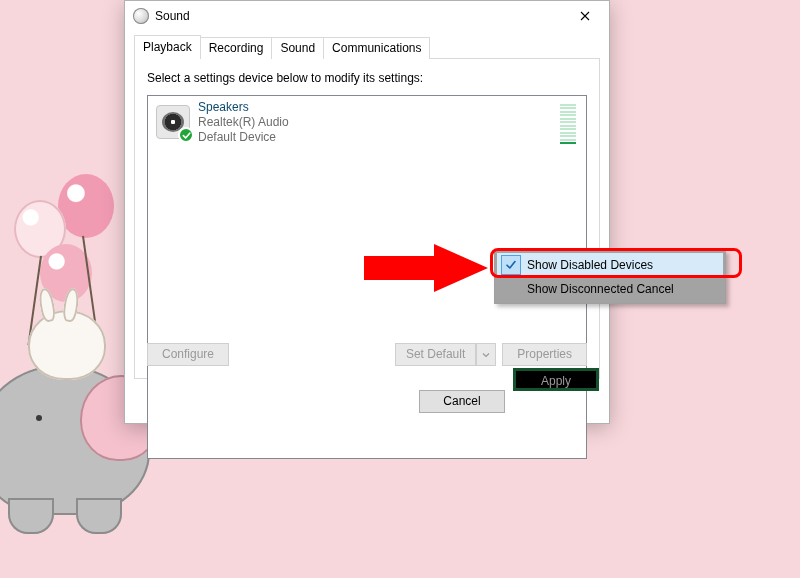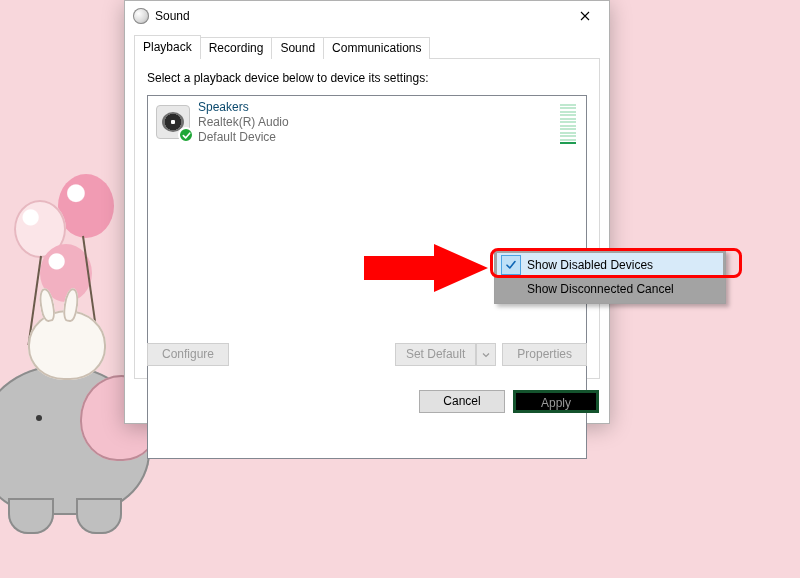--- a/index.html
+++ b/index.html
@@ -293,21 +293,21 @@
   .dlg-btn {
     width: 86px;
     height: 23px;
     font-size: 12px;
     line-height: 21px;
     text-align: center;
     box-sizing: border-box;
     background: #e1e1e1;
   }
   .dlg-btn.ok     { border: 2px solid #0078d7; background: #e1e1e1; line-height: 19px; }
-  .dlg-btn.cancel { border: 1px solid #adadad; }
+  .dlg-btn.cancel { border: 1px solid #adadad; margin-top: 22px; }
   .dlg-btn.apply  { border: 3px solid #14532d; background: #000000; color: #9a9a9a; }
 
   
   .context-menu {
     position: absolute;
     left: 494px;
     top: 250px;
     width: 232px;
     background: #a3a3a3;
     border: 1px solid #a0a0a0;
@@ -397,21 +397,21 @@
   <div class="body-area">
 
     <div class="tabs">
       <div class="tab active">Playback</div>
       <div class="tab">Recording</div>
       <div class="tab">Sound</div>
       <div class="tab">Communications</div>
     </div>
 
     <div class="panel">
-      <div class="instruction">Select a playback device below to device its settings:</div>
+      <div class="instruction">Select a settings device below to modify its settings:</div>
 
       <div class="device-list">
         <div class="device-row">
           <div class="dev-icon">
             <div class="frame"></div>
             <div class="cone"></div>
             <div class="check">
               <svg viewBox="0 0 10 10">
                   <path d="M1.5 5.2 L4 7.7 L8.6 2.4" stroke="#fff" stroke-width="1.8" fill="none" stroke-linecap="round" stroke-linejoin="round"></path>
                 </svg>

